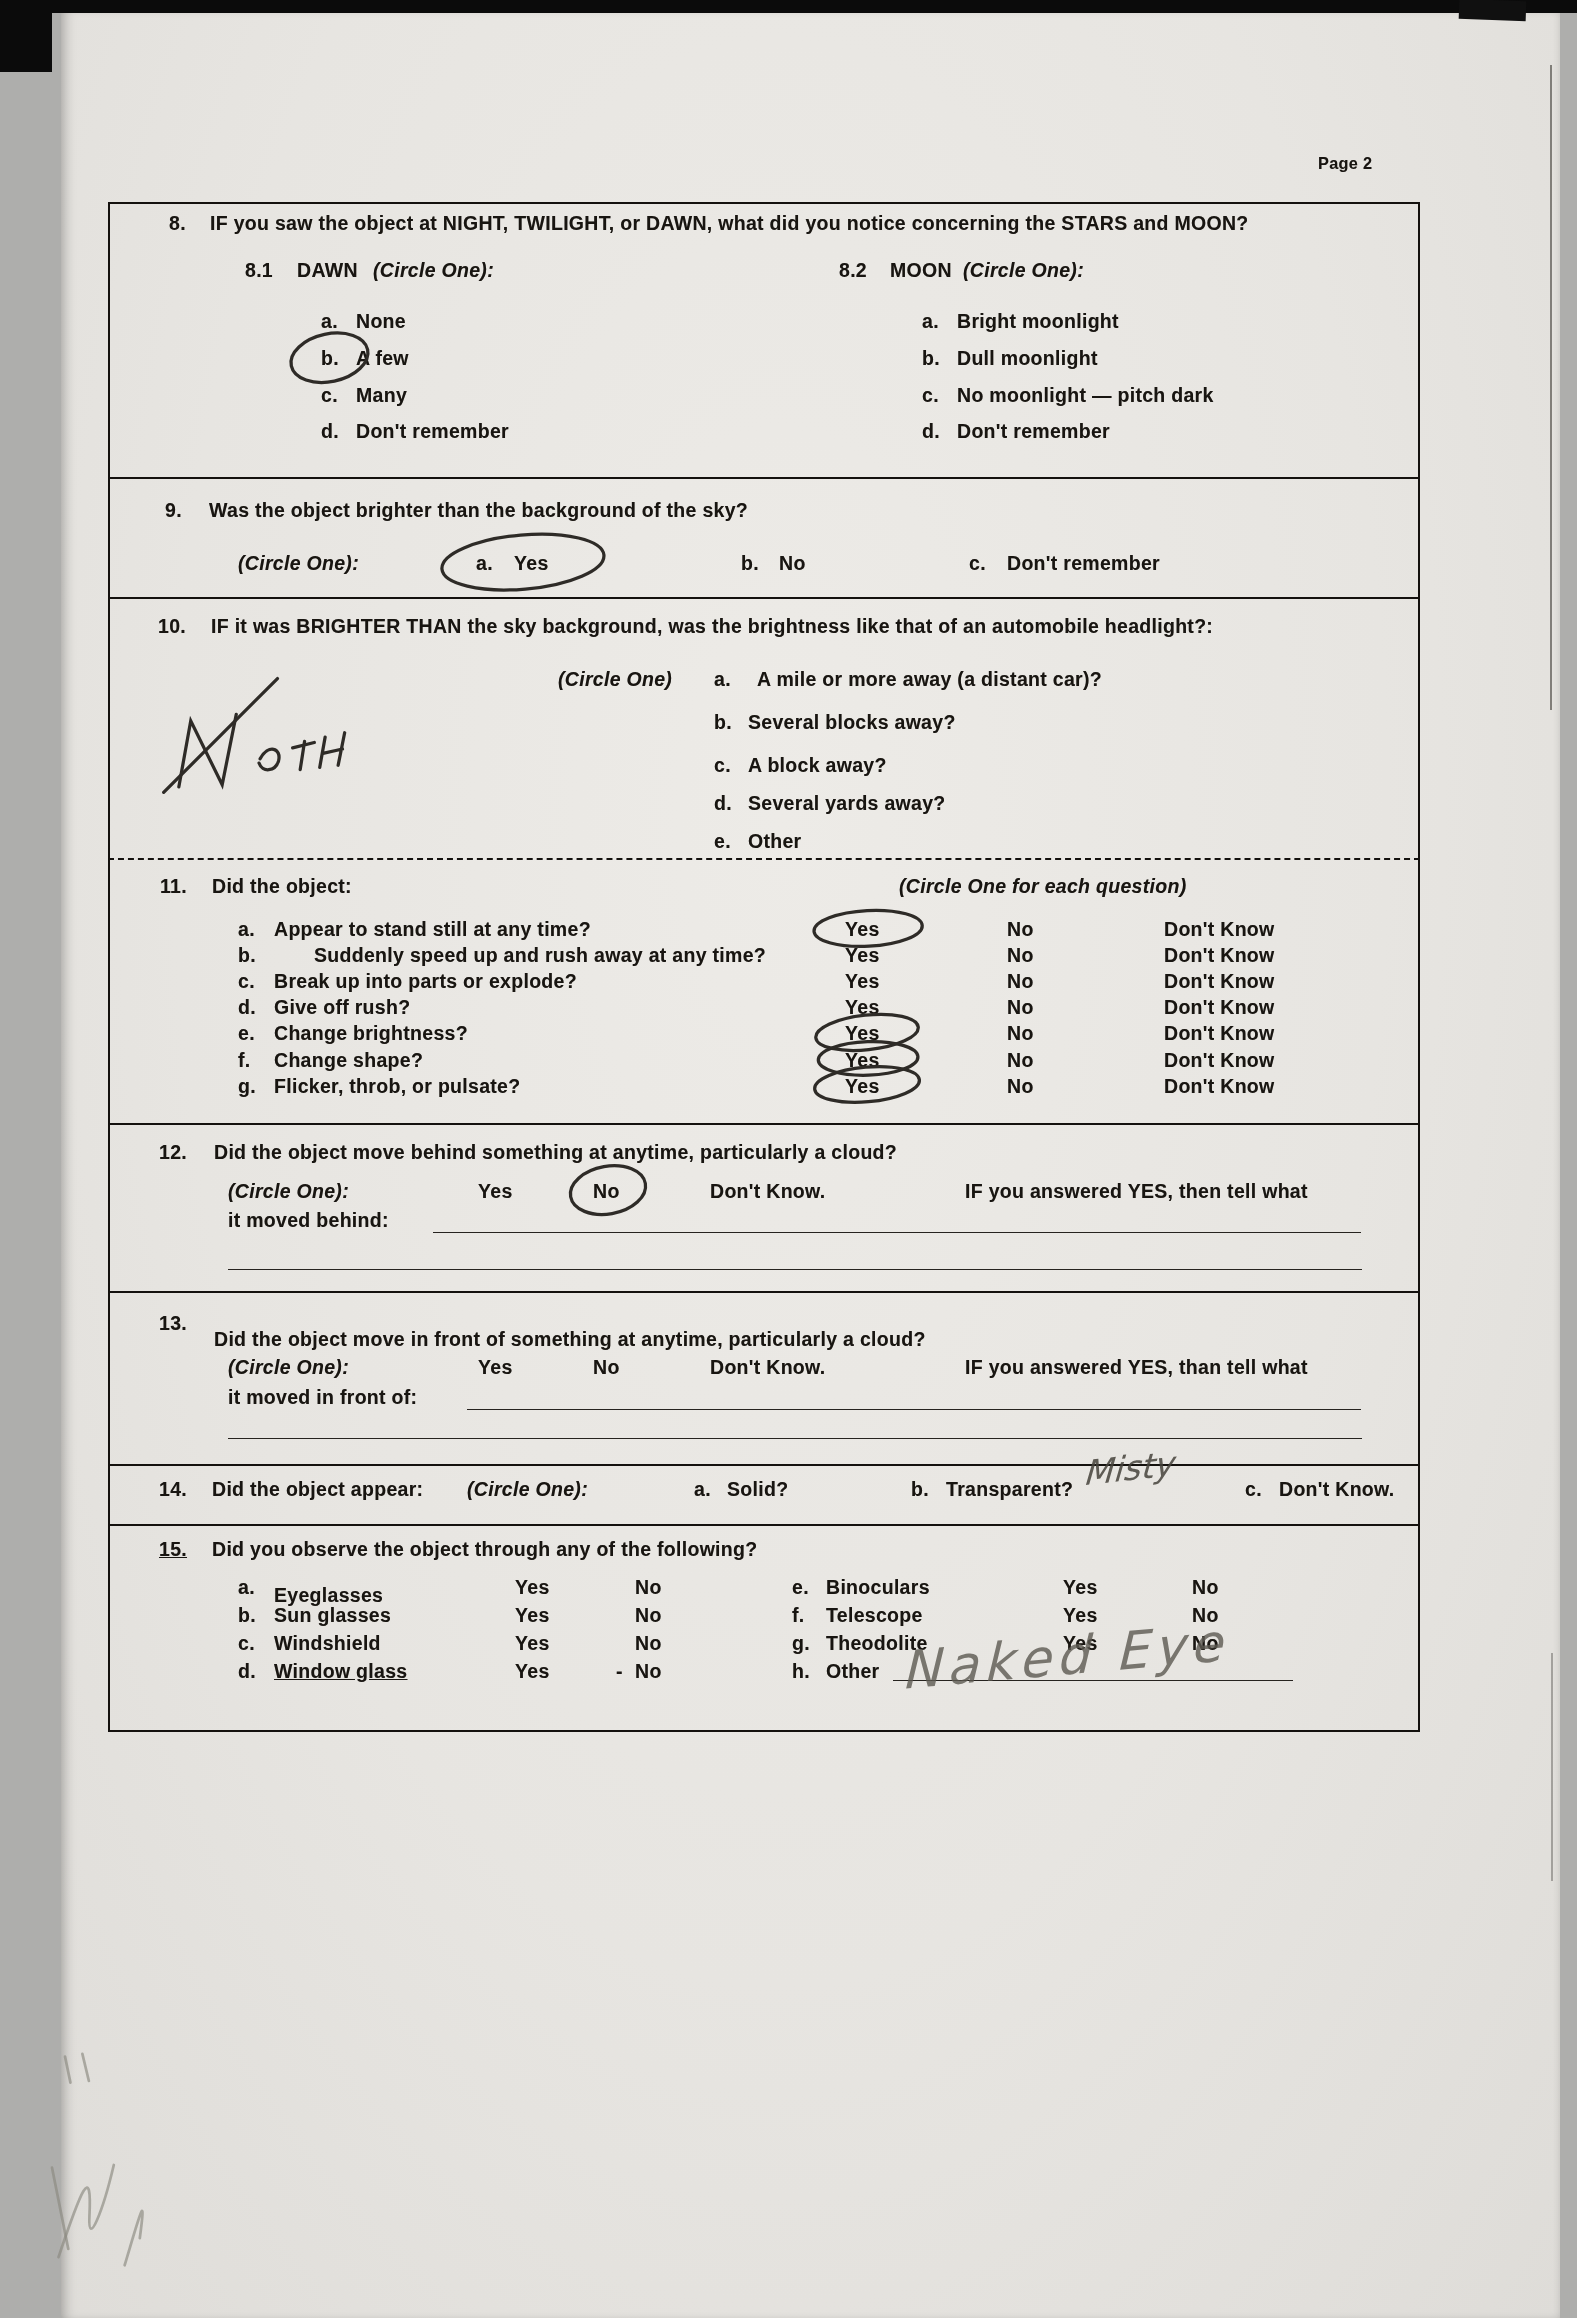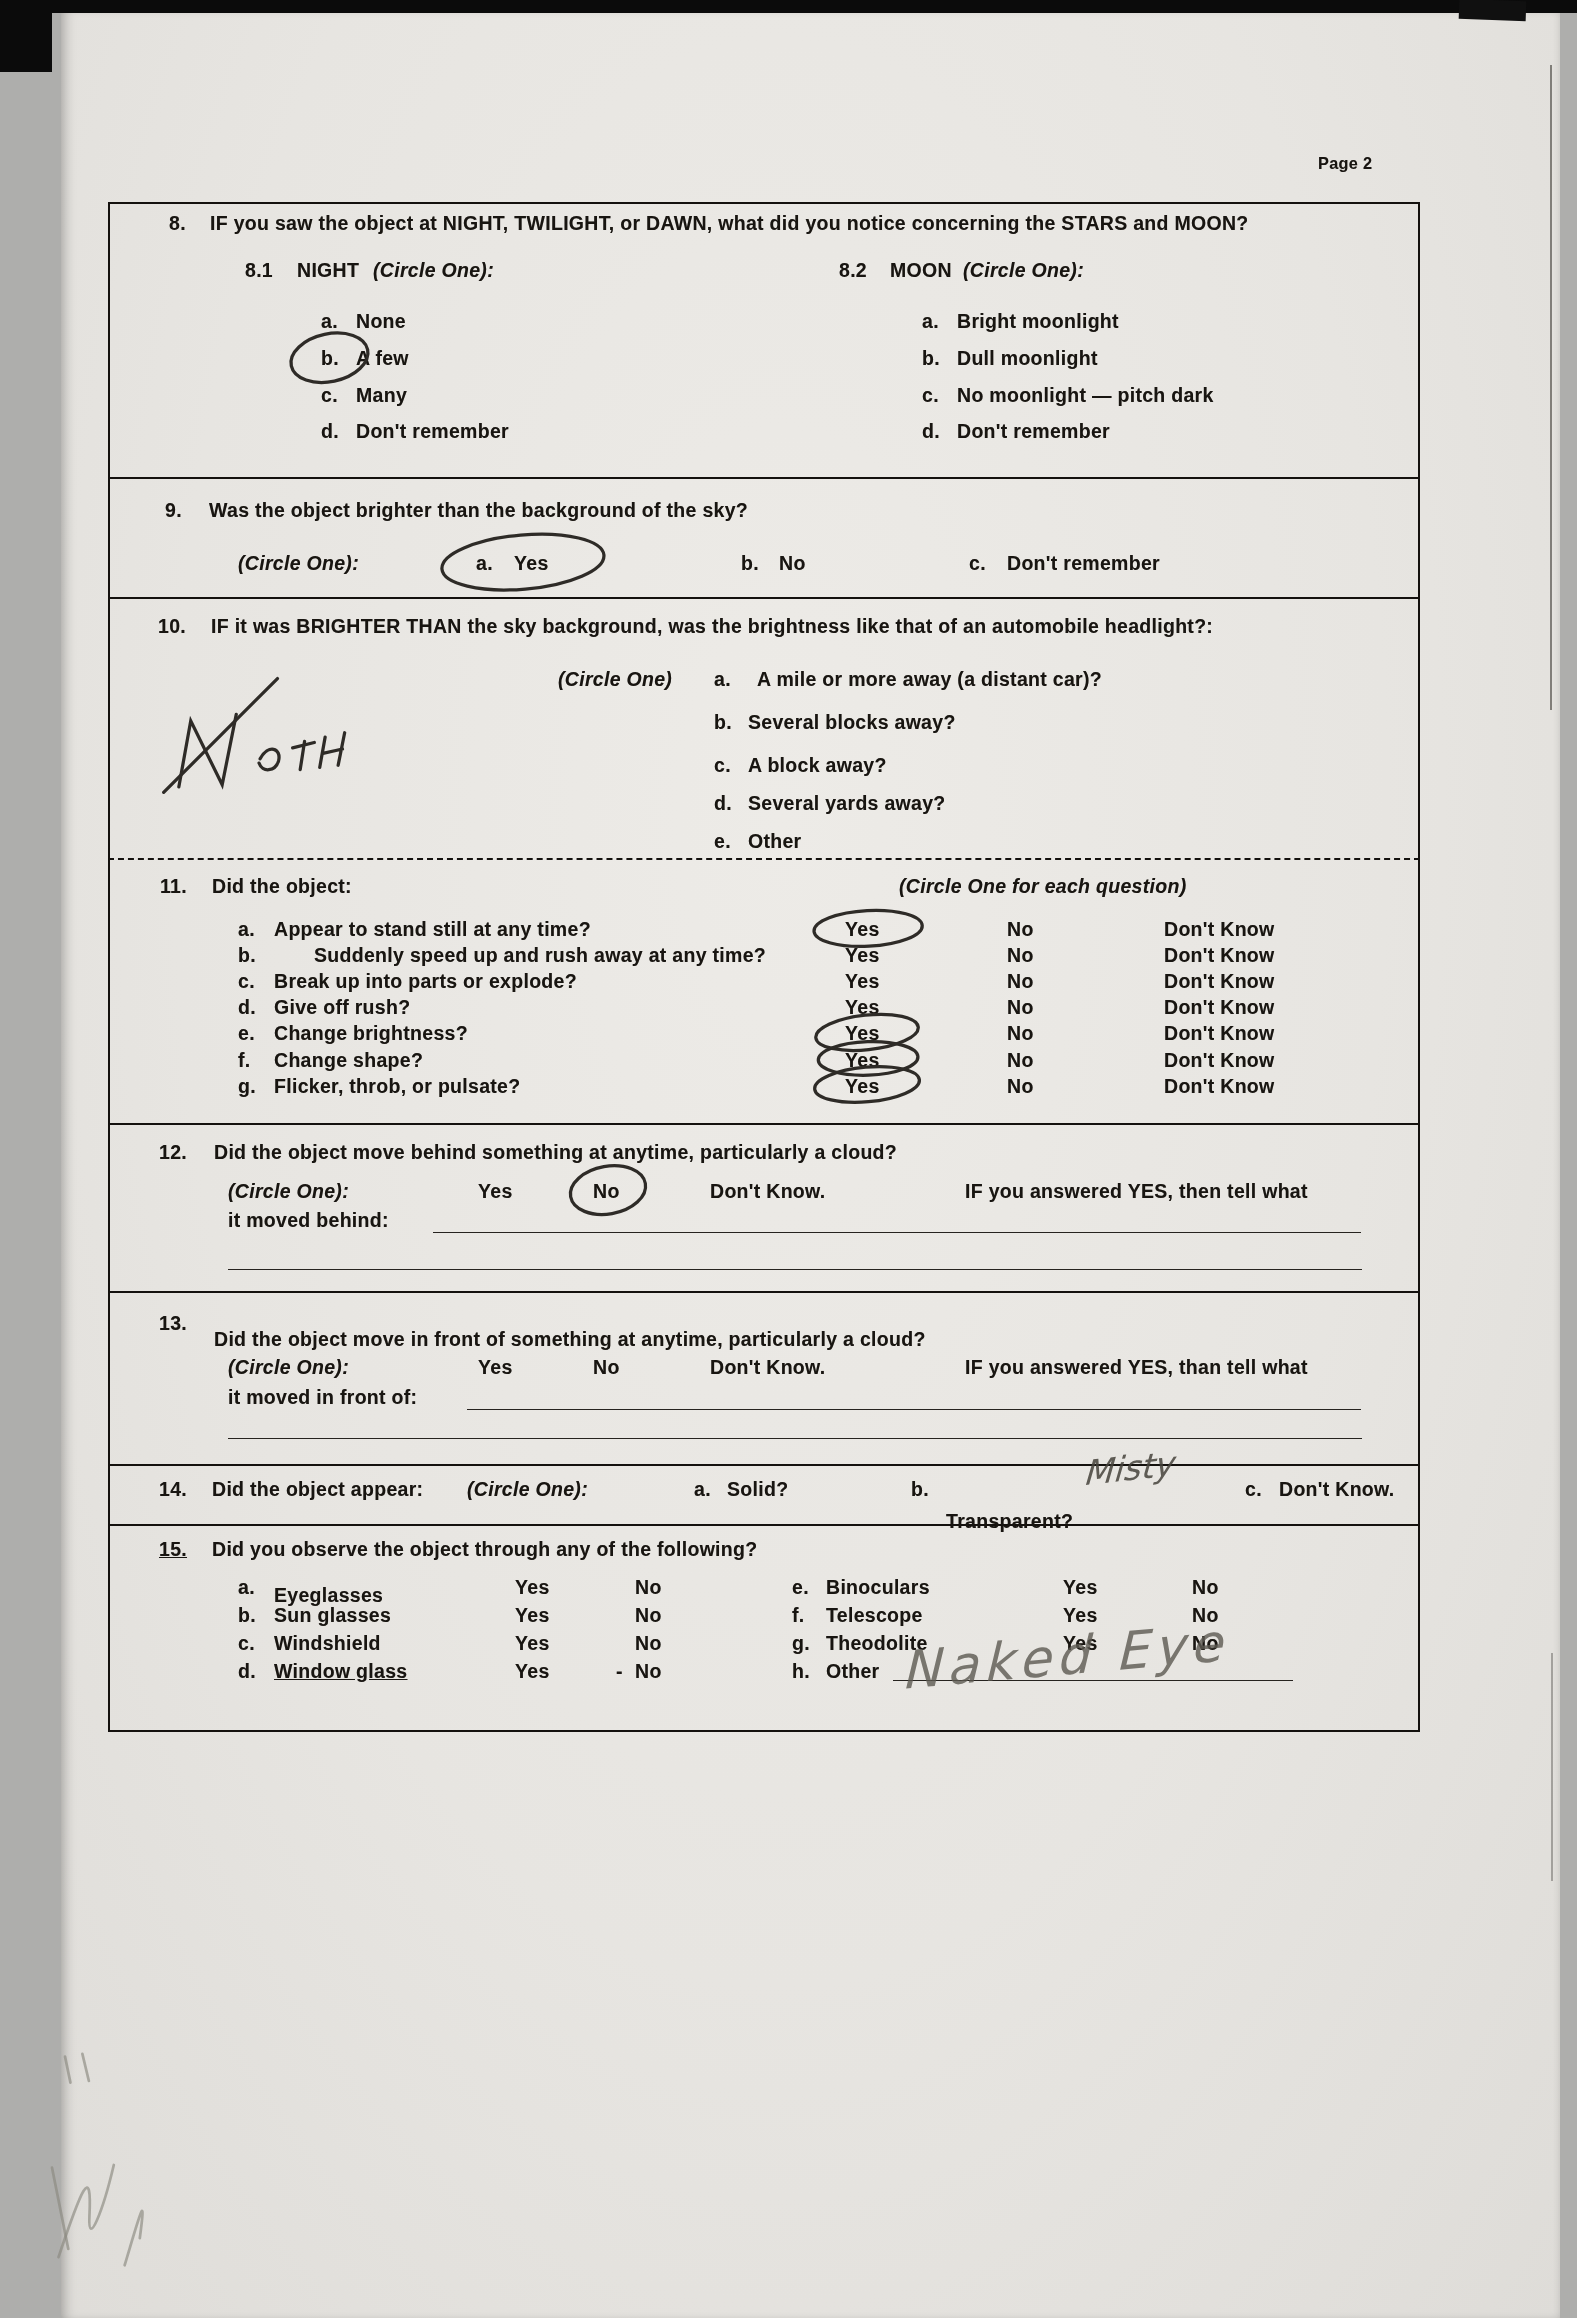--- a/index.html
+++ b/index.html
@@ -62,21 +62,21 @@
 <div class="hr" style="top:1123px;"></div>
 <div class="hr" style="top:1291px;"></div>
 <div class="hr" style="top:1464px;"></div>
 <div class="hr" style="top:1524px;"></div>
 
 <div>
   <span class="t" style="left:169px; top:212px;">8.</span>
   <span class="t" style="left:210px; top:212px;">IF you saw the object at NIGHT, TWILIGHT, or DAWN, what did you notice concerning the STARS and MOON?</span>
 
   <span class="t" style="left:245px; top:259px;">8.1</span>
-  <span class="t" style="left:297px; top:259px;">NIGHT</span>
+  <span class="t" style="left:297px; top:259px;">DAWN</span>
   <span class="t it" style="left:373px; top:259px;">(Circle One):</span>
 
   <span class="t" style="left:839px; top:259px;">8.2</span>
   <span class="t" style="left:890px; top:259px;">MOON</span>
   <span class="t it" style="left:963px; top:259px;">(Circle One):</span>
 
   <span class="t" style="left:321px; top:310px;">a.</span>
   <span class="t" style="left:356px; top:310px;">None</span>
   <span class="t" style="left:321px; top:347px;">b.</span>
   <span class="t" style="left:356px; top:347px;">A few</span>
@@ -197,21 +197,21 @@
   <div class="ul" style="left:228px; top:1438px; width:1134px;"></div>
 </div>
 
 <div>
   <span class="t" style="left:159px; top:1478px;">14.</span>
   <span class="t" style="left:212px; top:1478px;">Did the object appear:</span>
   <span class="t it" style="left:467px; top:1478px;">(Circle One):</span>
   <span class="t" style="left:694px; top:1478px;">a.</span>
   <span class="t" style="left:727px; top:1478px;">Solid?</span>
   <span class="t" style="left:911px; top:1478px;">b.</span>
-  <span class="t" style="left:946px; top:1510px;">Transparent?</span>
+  <span class="t" style="left:946px; top:1478px;">Transparent?</span>
   <span class="t" style="left:1245px; top:1478px;">c.</span>
   <span class="t" style="left:1279px; top:1478px;">Don't Know.</span>
   <span class="hand hand-misty">Misty</span>
 </div>
 
 <div>
   <span class="t" style="left:159px; top:1538px;text-decoration:underline;">15.</span>
   <span class="t" style="left:212px; top:1538px;">Did you observe the object through any of the following?</span>
 
   <span class="t" style="left:238px; top:1576px;">a.</span>

